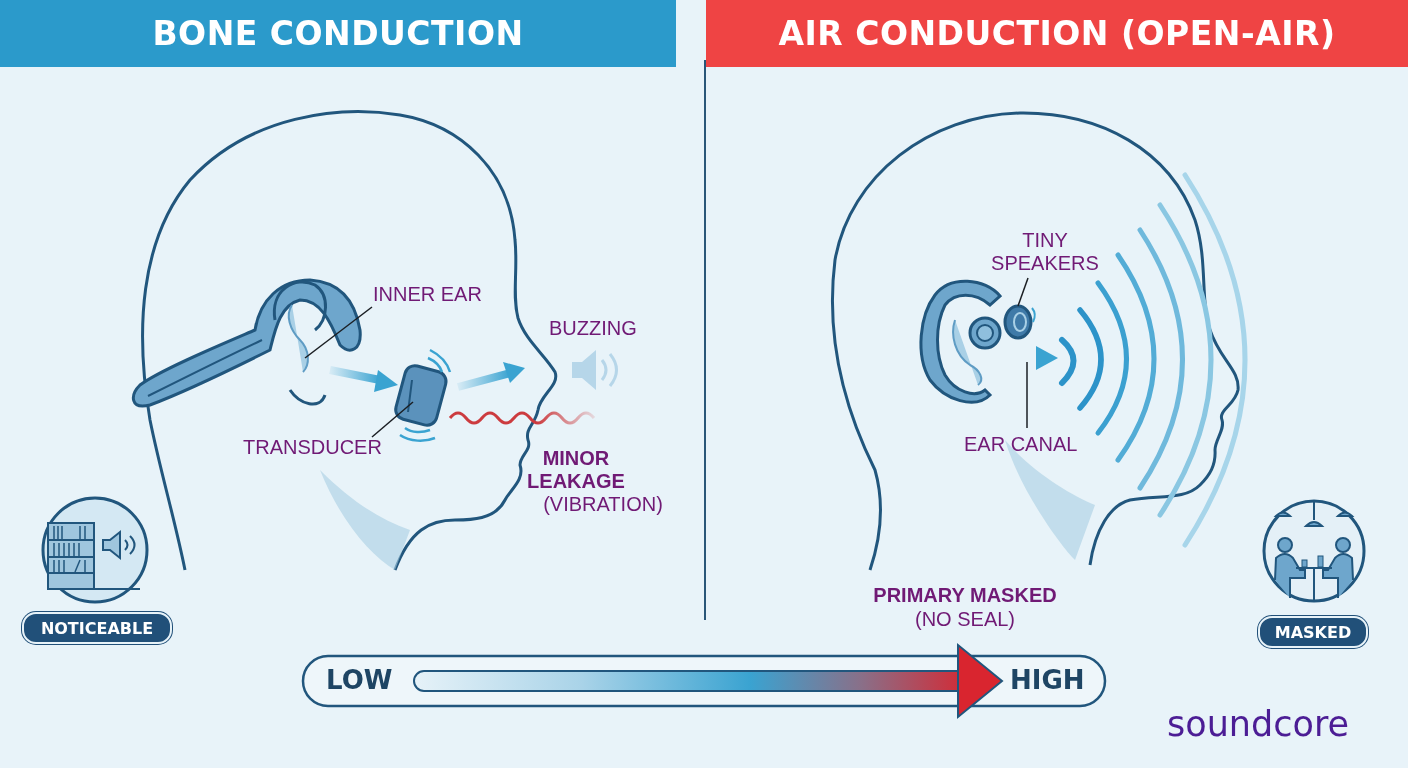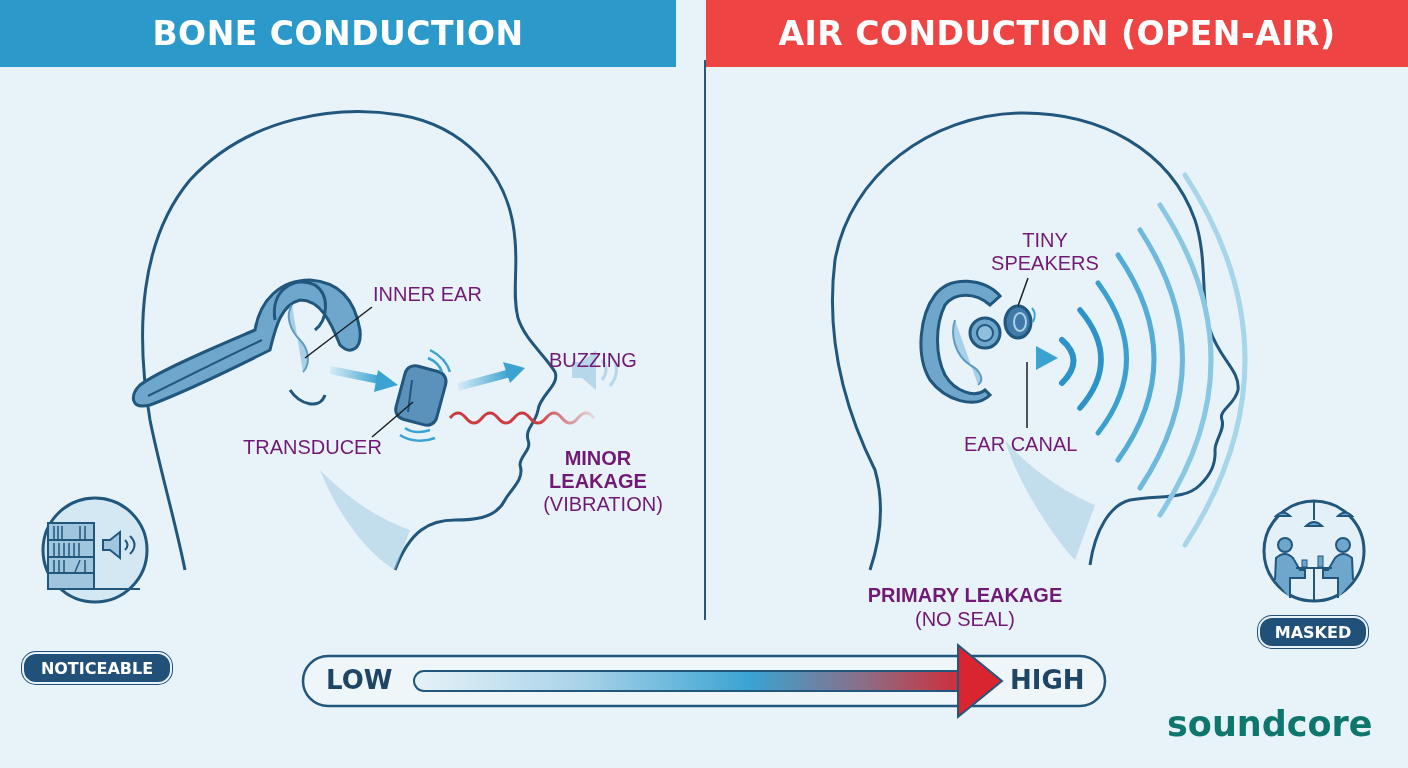--- a/index.html
+++ b/index.html
@@ -7,21 +7,21 @@
   .hdr{position:absolute;top:0;height:67px;display:flex;align-items:center;justify-content:center;color:#fff;font-family:"DejaVu Sans",sans-serif;font-weight:bold;font-size:33px;letter-spacing:0.5px;}
   .hdr.left{left:0;width:676px;background:#2b9acb;}
   .hdr.right{left:706px;width:702px;background:#ef4444;}
   .divider{position:absolute;left:704px;top:60px;width:2px;height:560px;background:#2a5678;}
   svg.art{position:absolute;left:0;top:0;}
   .lbl{position:absolute;font-family:"Liberation Sans",sans-serif;color:#701a75;font-size:20px;line-height:23px;white-space:nowrap;}
   .lbl.bold{font-weight:bold;}
   .center{text-align:center;}
   .badge{position:absolute;height:28px;border-radius:14px;background:#215079;color:#fff;font-family:"DejaVu Sans",sans-serif;font-weight:bold;font-size:16px;display:flex;align-items:center;justify-content:center;border:2px solid #e8f3f9;box-shadow:0 0 0 1px #215079;}
   .scale-lbl{position:absolute;font-family:"DejaVu Sans",sans-serif;font-weight:bold;font-size:26px;color:#1e4564;}
-  .logo{position:absolute;left:1167px;top:704px;font-family:"DejaVu Sans",sans-serif;font-weight:bold;font-size:35px;color:#0f766e;letter-spacing:0px;}
+  .logo{position:absolute;left:1167px;top:704px;font-family:"DejaVu Sans",sans-serif;font-weight:normal;font-size:35px;color:#4c1d95;letter-spacing:0px;}
 </style>
 </head>
 <body>
 
 <div class="hdr left">BONE CONDUCTION</div>
 <div class="hdr right">AIR CONDUCTION (OPEN-AIR)</div>
 <div class="divider"></div>
 
 <svg class="art" width="1408" height="768" viewBox="0 0 1408 768">
   <defs>
@@ -171,33 +171,33 @@
 
   <g>
     <rect x="303" y="656" width="802" height="50" rx="25" fill="#eef6fa" stroke="#21567d" stroke-width="2.5"></rect>
     <rect x="414" y="671" width="560" height="20" rx="10" fill="url(#scaleGrad)" stroke="#21567d" stroke-width="2"></rect>
     <polygon points="958,671 958,645 1002,681 958,717 958,691" fill="#d9252f" stroke="#21567d" stroke-width="2"></polygon>
   </g>
 </svg>
 
 <div class="lbl" style="left:373px;top:283px;">INNER EAR</div>
 <div class="lbl" style="left:243px;top:436px;">TRANSDUCER</div>
-<div class="lbl" style="left:549px;top:317px;margin-top:32px;">BUZZING</div>
-<div class="lbl bold center" style="left:538px;top:447px;width:120px;">
+<div class="lbl" style="left:549px;top:317px;">BUZZING</div>
+<div class="lbl bold center" style="left:516px;top:447px;width:120px;">
   <div>MINOR</div>
   <div>LEAKAGE</div>
 </div>
 <div class="lbl center" style="left:536px;top:493px;width:134px;">(VIBRATION)</div>
-<div class="badge" style="left:22px;top:652px;width:146px;">NOTICEABLE</div>
+<div class="badge" style="left:22px;top:612px;width:146px;">NOTICEABLE</div>
 
 <div class="lbl center" style="left:990px;top:229px;width:110px;">
   <div>TINY</div>
   <div>SPEAKERS</div>
 </div>
 <div class="lbl" style="left:964px;top:433px;">EAR CANAL</div>
-<div class="lbl bold center" style="left:850px;top:584px;width:230px;">PRIMARY LEAKAGE</div>
+<div class="lbl bold center" style="left:850px;top:584px;width:230px;">PRIMARY MASKED</div>
 <div class="lbl center" style="left:850px;top:608px;width:230px;">(NO SEAL)</div>
 <div class="badge" style="left:1258px;top:616px;width:106px;text-align:right;">MASKED</div>
 
 <div class="scale-lbl" style="left:326px;top:665px;">LOW</div>
 <div class="scale-lbl" style="left:1010px;top:665px;">HIGH</div>
 
 <div class="logo">soundcore</div>
 
 </body></html>

